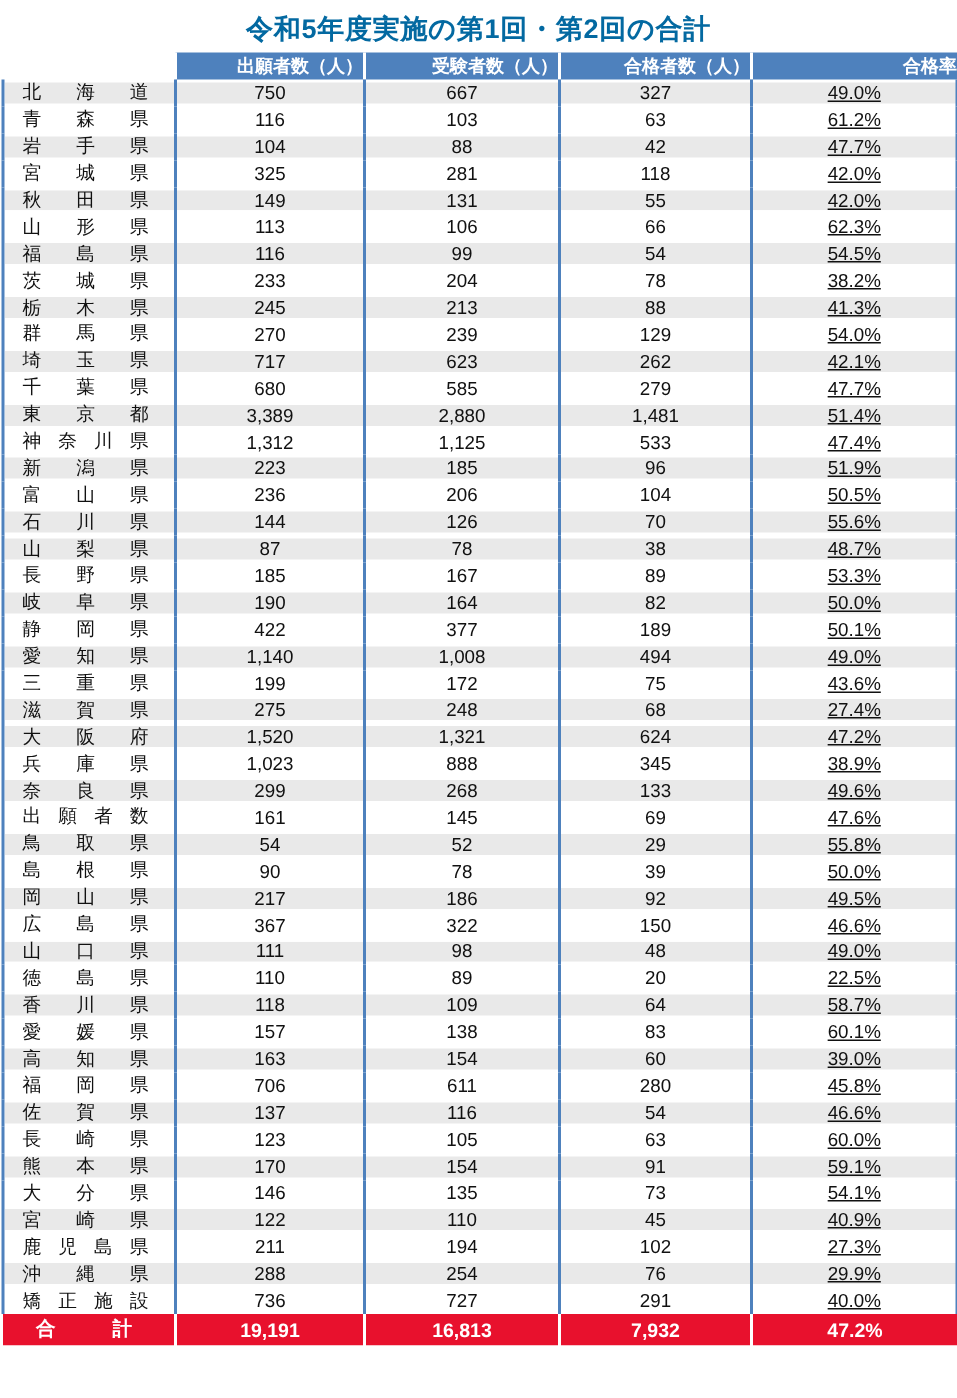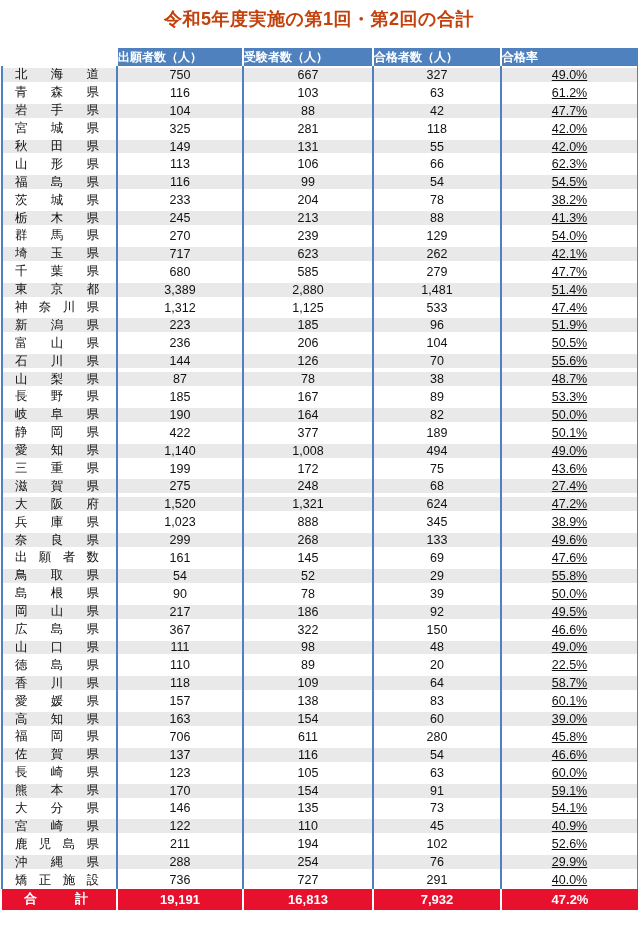--- a/index.html
+++ b/index.html
@@ -6,34 +6,34 @@
   body{width:638px;font-family:"Liberation Sans",sans-serif;color:#111;}
   :root{
     --hdr:#4e81bd;
     --line:#4e81bd;
     --stripe:#e9e9e9;
     --total:#e8112d;
   }
   .page{width:638px;}
   .title{
     font-size:18px;font-weight:bold;text-align:center;
-    margin:0;padding:7px 0 17px 0;letter-spacing:0.5px;color:#c2410c;
+    margin:0;padding:7px 0 4px 0;letter-spacing:0.5px;color:#0369a1;
   }
   table{
     border-collapse:collapse;table-layout:fixed;
     width:636px;margin-left:1px;
   }
   col.c-pref{width:115px;}
   col.c-a{width:126px;}
   col.c-b{width:130px;}
   col.c-c{width:128px;}
   col.c-d{width:137px;}
   th{
     height:18px;background:var(--hdr);color:#fff;
-    font-size:12px;font-weight:600;padding:0;text-align:left;
+    font-size:12px;font-weight:600;padding:0;text-align:right;
   }
   th.empty{background:#fff;}
   th.h{border-left:2px solid #fff;}
   td{
     height:17.9px;font-size:12.5px;padding:0;text-align:center;
     color:#111;white-space:nowrap;overflow:hidden;
   }
   tbody td.pref{
     border-left:2px solid var(--line);
     text-align:justify;text-align-last:justify;text-justify:inter-character;
@@ -382,21 +382,21 @@
           <td class="num">122</td>
           <td class="num">110</td>
           <td class="num">45</td>
           <td class="num">40.9%</td>
         </tr>
         <tr>
           <td class="pref">鹿児島県</td>
           <td class="num">211</td>
           <td class="num">194</td>
           <td class="num">102</td>
-          <td class="num">52.6%</td>
+          <td class="num">27.3%</td>
         </tr>
         <tr class="stripe">
           <td class="pref">沖縄県</td>
           <td class="num">288</td>
           <td class="num">254</td>
           <td class="num">76</td>
           <td class="num">29.9%</td>
         </tr>
         <tr>
           <td class="pref">矯正施設</td>

